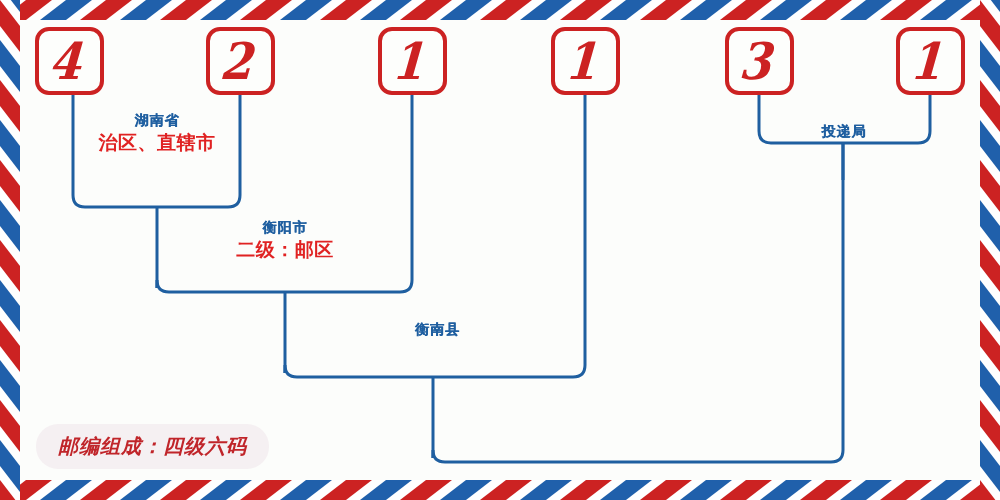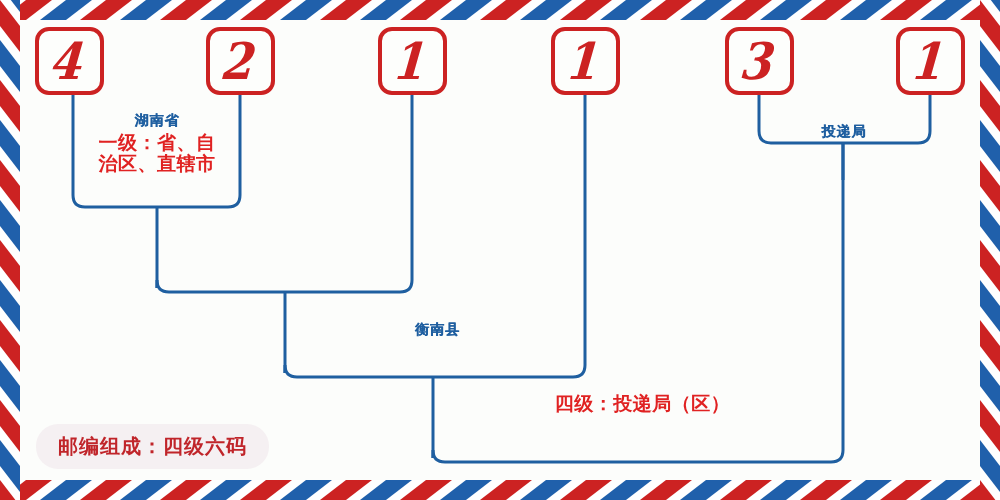--- a/index.html
+++ b/index.html
@@ -103,20 +103,21 @@
     border-radius: 22px;
     z-index: 4;
   }
   .legend-pill-text {
     color: #c0252a;
     font-weight: 700;
     font-size: 20px;
     font-family: "DejaVu Serif", "Liberation Serif", serif;
     letter-spacing: 1px;
     white-space: nowrap;
+    font-style: italic;
   }
 </style>
 </head>
 <body>
 
 <div id="stage">
 
   <div class="paper-field"></div>
 
   <svg class="envelope-border" width="1000" height="500" viewBox="0 0 1000 500">
@@ -174,34 +175,36 @@
   <div class="digit-box" style="left:725px; top:27px;">
     <span class="digit-glyph">3</span>
   </div>
   <div class="digit-box" style="left:896px; top:27px;">
     <span class="digit-glyph">1</span>
   </div>
 
   <div class="label-group" style="left:82px; top:113px; width:150px;">
     <div class="label-title">湖南省</div>
     <div class="label-sub">
-      <span class="subline">一级：省、自</span>
       <span class="subline">治区、直辖市</span>
     </div>
   </div>
 
+  <div class="label-group" style="left:190px; top:220px; width:190px;">
+    <div class="label-title">衡阳市</div>
+    <div class="label-sub">
+      <span class="subline">二级：邮区</span>
+    </div>
+  </div>
 
   <div class="label-group" style="left:315px; top:322px; width:245px;">
     <div class="label-title">衡南县</div>
   </div>
 
   <div class="label-group" style="left:500px; top:390px; width:285px;">
-    <div class="label-sub">
-      <span class="subline">四级：投递局（区）</span>
-    </div>
   </div>
 
   <div class="label-group" style="left:774px; top:108px; width:140px;margin-top:16px;">
     <div class="label-title">投递局</div>
   </div>
 
   <div class="legend-pill">
     <span class="legend-pill-text">邮编组成：四级六码</span>
   </div>
 

